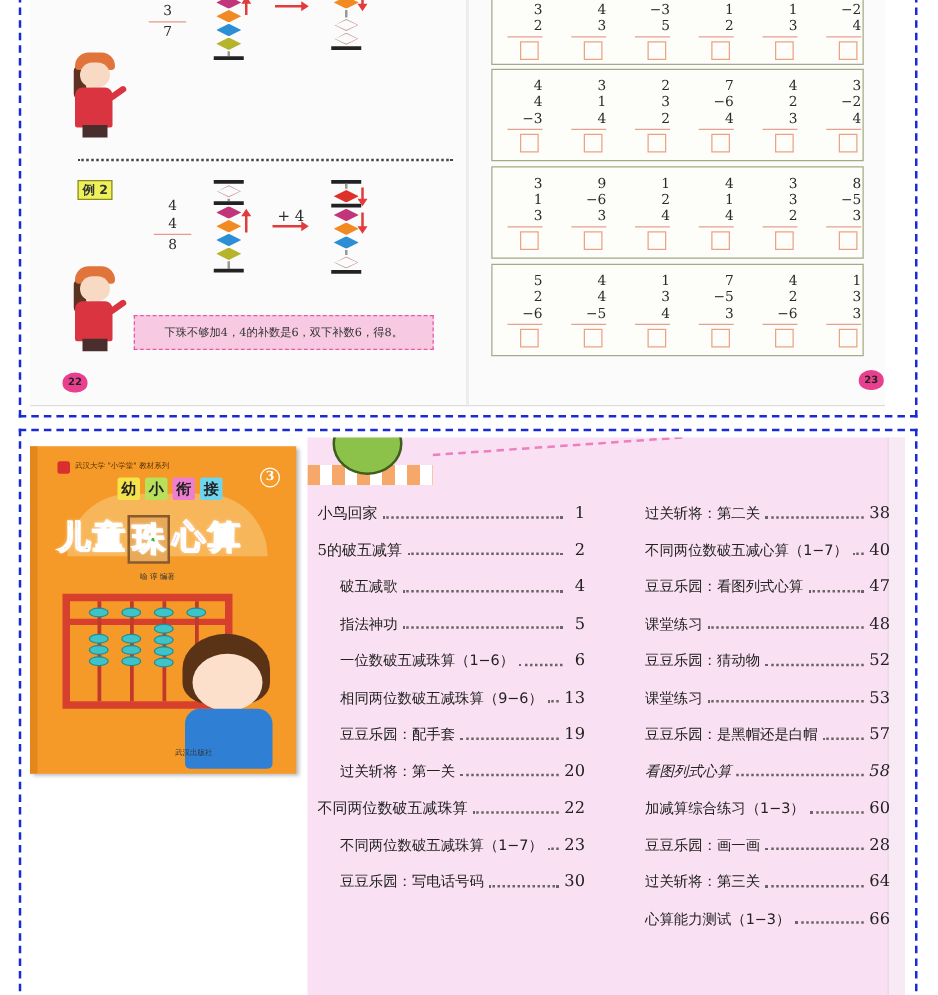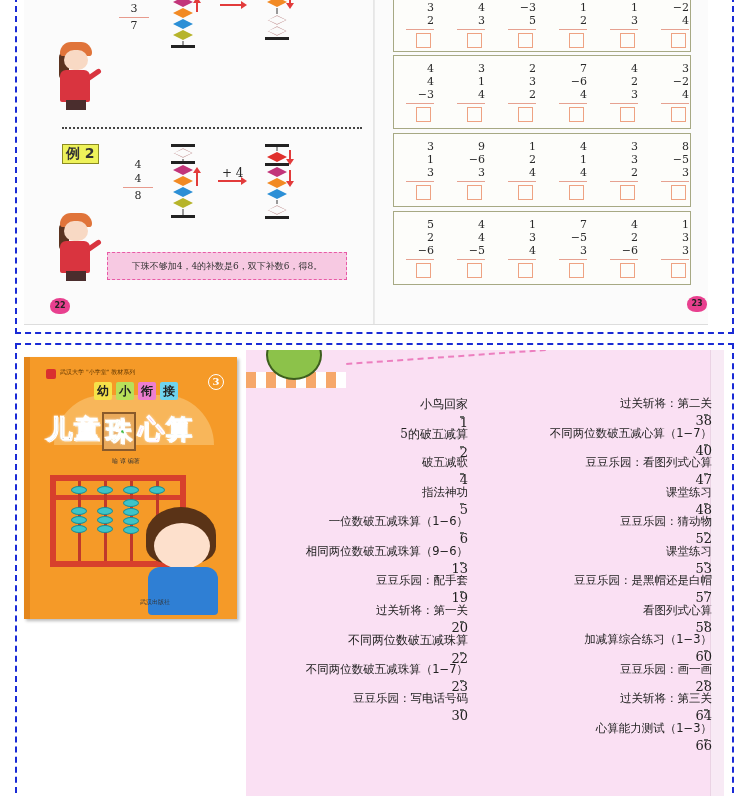--- a/index.html
+++ b/index.html
@@ -36,21 +36,21 @@
   .girl { position: absolute; width: 44px; height: 68px; }
   .girl .hat { position: absolute; left: 4px; top: 0; width: 32px; height: 14px; background: #e0743a; border-radius: 14px 14px 4px 4px; }
   .girl .head { position: absolute; left: 8px; top: 8px; width: 24px; height: 20px; background: #f8d9c4; border-radius: 10px; }
   .girl .hair { position: absolute; left: 3px; top: 10px; width: 10px; height: 28px; background: #5b3320; border-radius: 6px; }
   .girl .body { position: absolute; left: 4px; top: 28px; width: 30px; height: 32px; background: #d9343f; border-radius: 6px 6px 2px 2px; }
   .girl .legs { position: absolute; left: 10px; top: 58px; width: 20px; height: 10px; background: #4a2d2d; }
   .girl .arm { position: absolute; left: 30px; top: 30px; width: 16px; height: 5px; background: #d9343f; transform: rotate(-35deg); border-radius: 3px; }
 
   .speech { position: absolute; background: #f7c9e2; border: 1.5px dashed #e85aa6; font-size: 9px; text-align: center; color: #333; display: flex; align-items: center; justify-content: center; }
   .dots { position: absolute; border-top: 2px dotted #444; }
-  .example-tag { position: absolute; background: #eef25a; border: 1px solid #8a8a20; font-size: 14px; font-weight: bold; padding: 0 3px; color: #333; font-family: "DejaVu Sans", sans-serif;}
+  .example-tag { position: absolute; background: #eef25a; border: 1px solid #8a8a20; font-size: 10px; font-weight: bold; padding: 0 3px; color: #333; font-family: "DejaVu Sans", sans-serif;}
   .page-num { position: absolute; width: 20px; height: 16px; background: #e8408f; border-radius: 50% 50% 45% 45%; font-size: 8px; color: #222; text-align: center; line-height: 16px; font-family: "DejaVu Sans", sans-serif; font-weight: bold; }
 
   .problem-box { position: absolute; left: 18px; width: 298px; height: 72px; border: 1.5px solid #a7a984; background: #fdfdfa; }
   .problem { position: absolute; width: 28px; text-align: right; font-size: 11px; line-height: 13px; }
   .problem .rule { height: 1px; background: #e6a190; margin: 2px 0 3px 0; width: 28px; }
   .problem .ans { width: 15px; height: 15px; border: 1.5px solid #eea282; margin-left: 10px; }
 
   
   #cover { position: absolute; left: 24px; top: 357px; width: 213px; height: 262px; background: #f59a28; box-shadow: 2px 2px 3px #bbb; overflow: hidden; }
   #cover .spine { position: absolute; left: 0; top: 0; width: 6px; height: 100%; background: #e4861c; }
@@ -79,21 +79,21 @@
 
   #toc { position: absolute; left: 246px; top: 350px; width: 478px; height: 446px; background: #fae0f3; overflow: hidden; }
   #toc .deco { position: absolute; left: 0; top: 0; width: 100px; height: 40px; }
   #toc .deco .green { position: absolute; left: 20px; top: -20px; width: 56px; height: 50px; background: #8cc24a; border-radius: 50%; border: 2px solid #3d5e1e; }
   #toc .deco .check { position: absolute; left: 0; top: 22px; width: 100px; height: 16px; background: repeating-linear-gradient(90deg, #f6a86a 0 10px, #fff 10px 20px); }
   #toc .deco .swoosh { position: absolute; left: 100px; top: 6px; width: 200px; border-top: 2px dashed #ec7fbf; transform: rotate(-4deg); }
 
   .toc-col { position: absolute; top: 46px; }
   .toc-col.left { left: 8px; width: 214px; }
   .toc-col.right { left: 244px; width: 222px; }
-  .toc-item { height: 29.5px; display: flex; align-items: flex-end; font-size: 12px; color: #222; white-space: nowrap; cursor: pointer; flex-direction: column; }
+  .toc-item { height: 29.5px; display: flex; align-items: center; font-size: 12px; color: #222; white-space: nowrap; cursor: pointer; }
   .toc-item.indent { padding-left: 18px; font-family: "DejaVu Sans", sans-serif; font-size: 11.5px; }
   .toc-item.top { font-family: "DejaVu Serif", serif; font-size: 12px; }
   .toc-item .leader { flex: 1; border-bottom: 2px dotted #666; margin: 0 4px; transform: translateY(3px); height: 1px; min-width: 4px; }
   .toc-item .pg { font-family: "DejaVu Serif", serif; font-size: 13px; min-width: 14px; text-align: right; }
   #toc .right-edge { position: absolute; right: 0; top: 0; width: 14px; height: 100%; background: #f8eaf5; border-left: 1px solid #ead3e4; }
 </style>
 </head>
 <body>
 
 <div class="panel" id="panel-top"></div>
@@ -509,21 +509,21 @@
       <div class="toc-item indent" style="padding-left: 26px;">
         <span>课堂练习</span>
         <span class="leader"></span>
         <span class="pg">53</span>
       </div>
       <div class="toc-item indent" style="padding-left: 26px;">
         <span>豆豆乐园：是黑帽还是白帽</span>
         <span class="leader"></span>
         <span class="pg">57</span>
       </div>
-      <div class="toc-item indent" style="padding-left: 26px;">
+      <div class="toc-item indent" style="padding-left: 26px; font-style: italic;">
         <span>看图列式心算</span>
         <span class="leader"></span>
         <span class="pg">58</span>
       </div>
       <div class="toc-item indent" style="padding-left: 26px;">
         <span>加减算综合练习（1−3）</span>
         <span class="leader"></span>
         <span class="pg">60</span>
       </div>
       <div class="toc-item indent" style="padding-left: 26px;">

